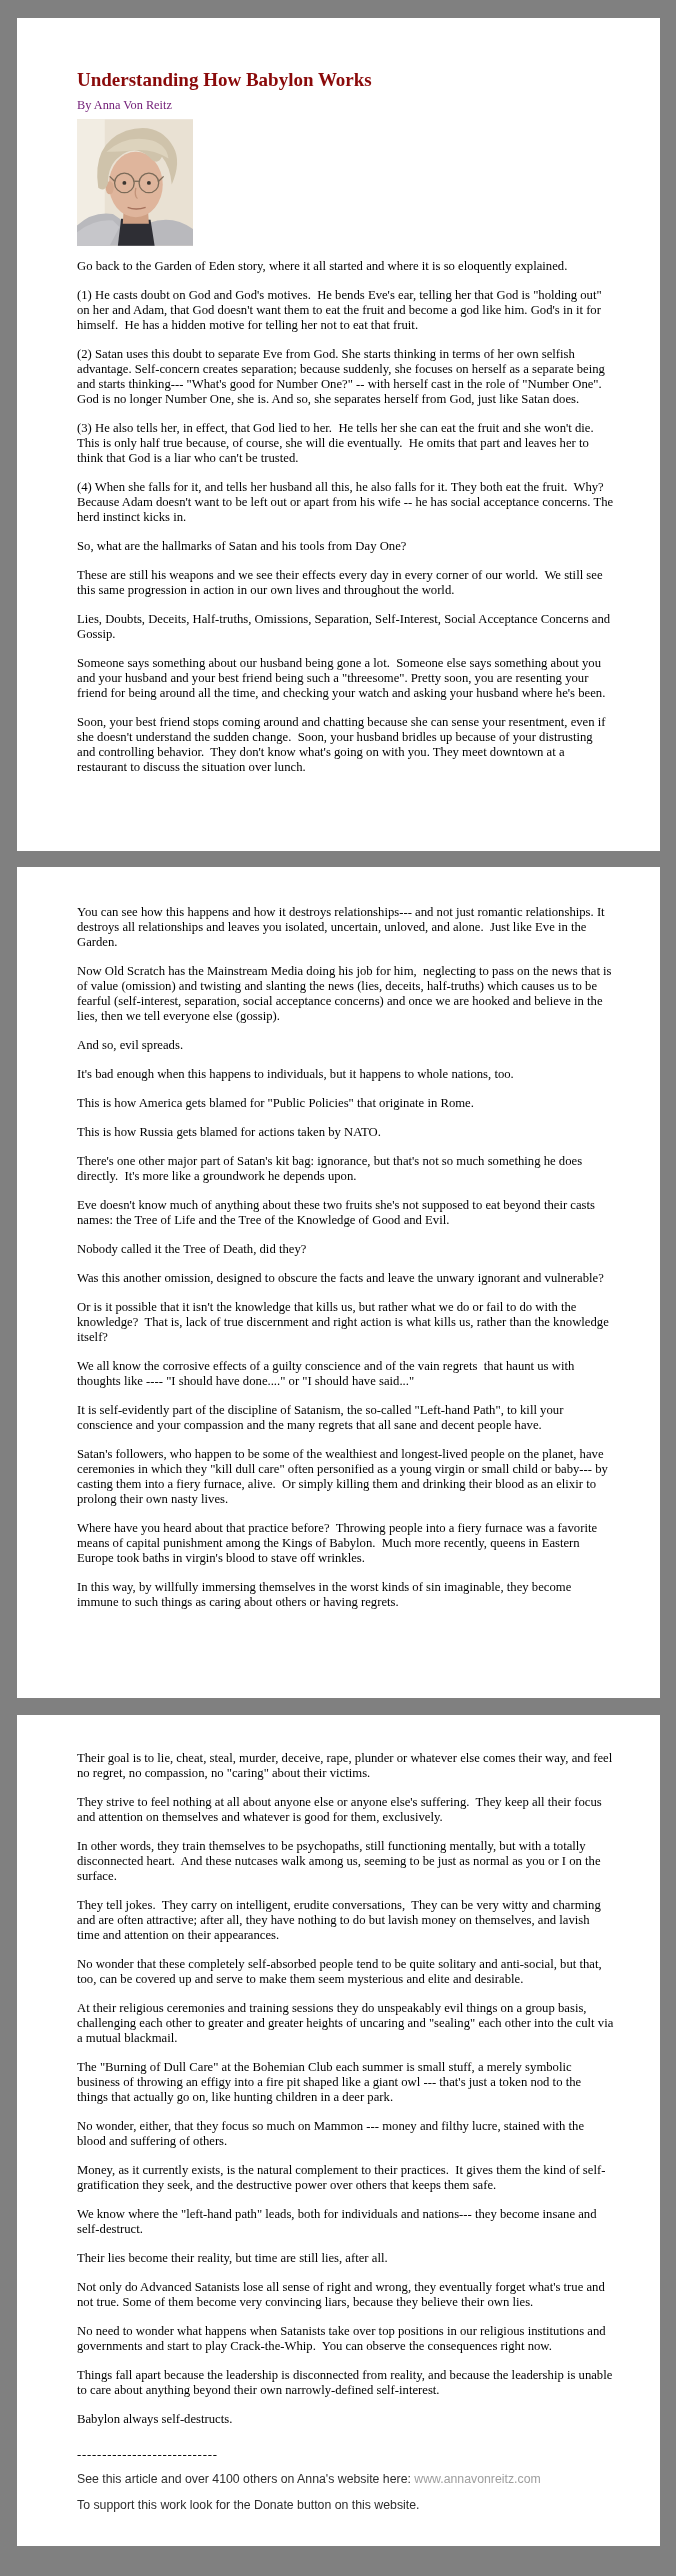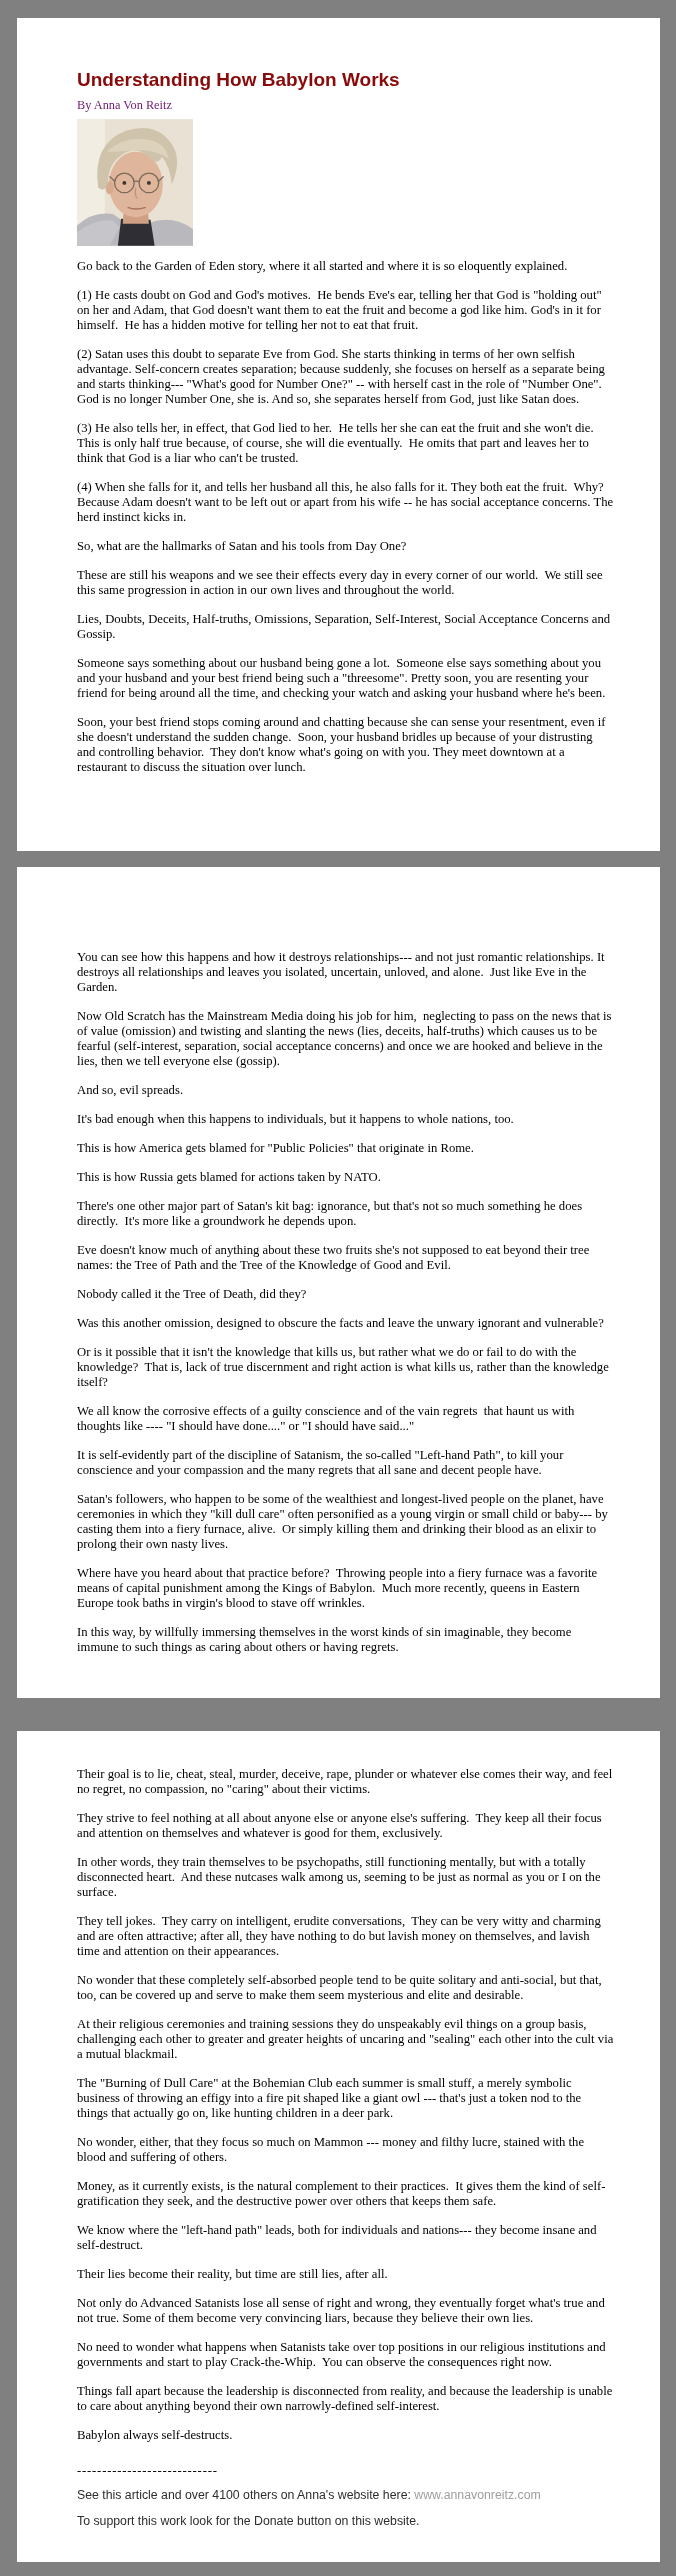--- a/index.html
+++ b/index.html
@@ -6,28 +6,28 @@
   body {
     width:676px; height:2576px; position:relative;
     background:#808080;
     font-family:"Liberation Serif", serif;
   }
   .page {
     position:absolute; left:17px; width:643px; background:#ffffff;
   }
   #page1 { top:18px;   height:833px; }
   #page2 { top:867px; height:831px; }
-  #page3 { top:1715px; height:831px;margin-top:16px; }
+  #page3 { top:1715px; height:831px; }
   .content { padding-left:60px; padding-right:44px; }
   #page1 .content { padding-top:52px; }
-  #page2 .content { padding-top:54px;margin-top:29px; }
+  #page2 .content { padding-top:38px; }
   #page3 .content { padding-top:36px; }
 
   h1.title {
-    font-family:Liberation Sans, sans-serif;
+    font-family:Liberation Serif, serif;
     font-size:19px; line-height:1.1; font-weight:bold;
     color:#8a0a0a; margin:0 0 7.4px 0;
   }
   .byline {
     font-family:Liberation Serif, serif;
     font-size:12.3px; color:#701a75; margin:0 0 5.7px 0;
   }
   .photo { display:block; width:116px; height:127px; margin:0 0 13px 0; }
 
   .para {
@@ -103,21 +103,21 @@
 <div class="page" id="page2">
   <div class="content">
     <div>
         <p class="para">You can see how this happens and how it destroys relationships--- and not just romantic relationships. It destroys all relationships and leaves you isolated, uncertain, unloved, and alone.  Just like Eve in the Garden.</p>
         <p class="para">Now Old Scratch has the Mainstream Media doing his job for him,  neglecting to pass on the news that is of value (omission) and twisting and slanting the news (lies, deceits, half-truths) which causes us to be fearful (self-interest, separation, social acceptance concerns) and once we are hooked and believe in the lies, then we tell everyone else (gossip).</p>
         <p class="para">And so, evil spreads.</p>
         <p class="para">It's bad enough when this happens to individuals, but it happens to whole nations, too.</p>
         <p class="para">This is how America gets blamed for "Public Policies" that originate in Rome.</p>
         <p class="para">This is how Russia gets blamed for actions taken by NATO.</p>
         <p class="para">There's one other major part of Satan's kit bag: ignorance, but that's not so much something he does directly.  It's more like a groundwork he depends upon.</p>
-        <p class="para">Eve doesn't know much of anything about these two fruits she's not supposed to eat beyond their tree names: the Tree of Path and the Tree of the Knowledge of Good and Evil.</p>
+        <p class="para">Eve doesn't know much of anything about these two fruits she's not supposed to eat beyond their casts names: the Tree of Life and the Tree of the Knowledge of Good and Evil.</p>
         <p class="para">Nobody called it the Tree of Death, did they?</p>
         <p class="para">Was this another omission, designed to obscure the facts and leave the unwary ignorant and vulnerable?</p>
         <p class="para">Or is it possible that it isn't the knowledge that kills us, but rather what we do or fail to do with the knowledge?  That is, lack of true discernment and right action is what kills us, rather than the knowledge itself?</p>
         <p class="para">We all know the corrosive effects of a guilty conscience and of the vain regrets  that haunt us with thoughts like ---- "I should have done...." or "I should have said..."</p>
         <p class="para">It is self-evidently part of the discipline of Satanism, the so-called "Left-hand Path", to kill your conscience and your compassion and the many regrets that all sane and decent people have.</p>
         <p class="para">Satan's followers, who happen to be some of the wealthiest and longest-lived people on the planet, have ceremonies in which they "kill dull care" often personified as a young virgin or small child or baby--- by casting them into a fiery furnace, alive.  Or simply killing them and drinking their blood as an elixir to prolong their own nasty lives.</p>
         <p class="para">Where have you heard about that practice before?  Throwing people into a fiery furnace was a favorite means of capital punishment among the Kings of Babylon.  Much more recently, queens in Eastern Europe took baths in virgin's blood to stave off wrinkles.</p>
         <p class="para">In this way, by willfully immersing themselves in the worst kinds of sin imaginable, they become immune to such things as caring about others or having regrets.</p>
       </div>
   </div>

